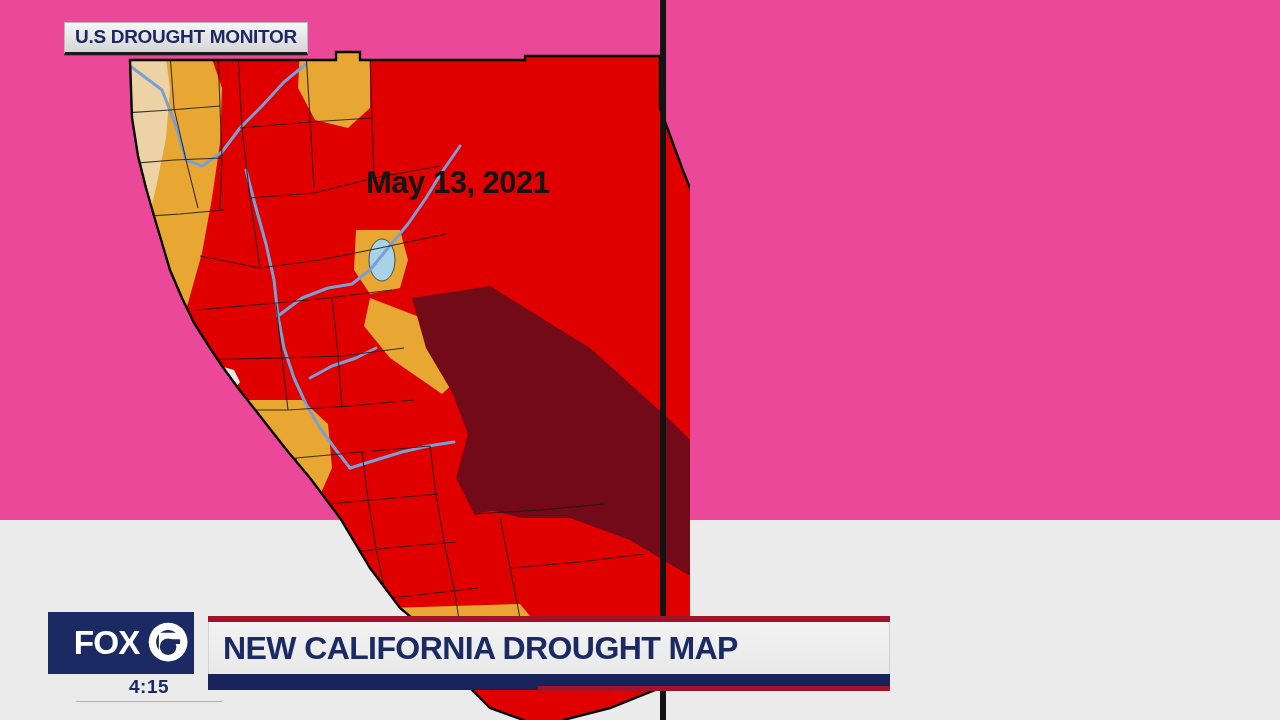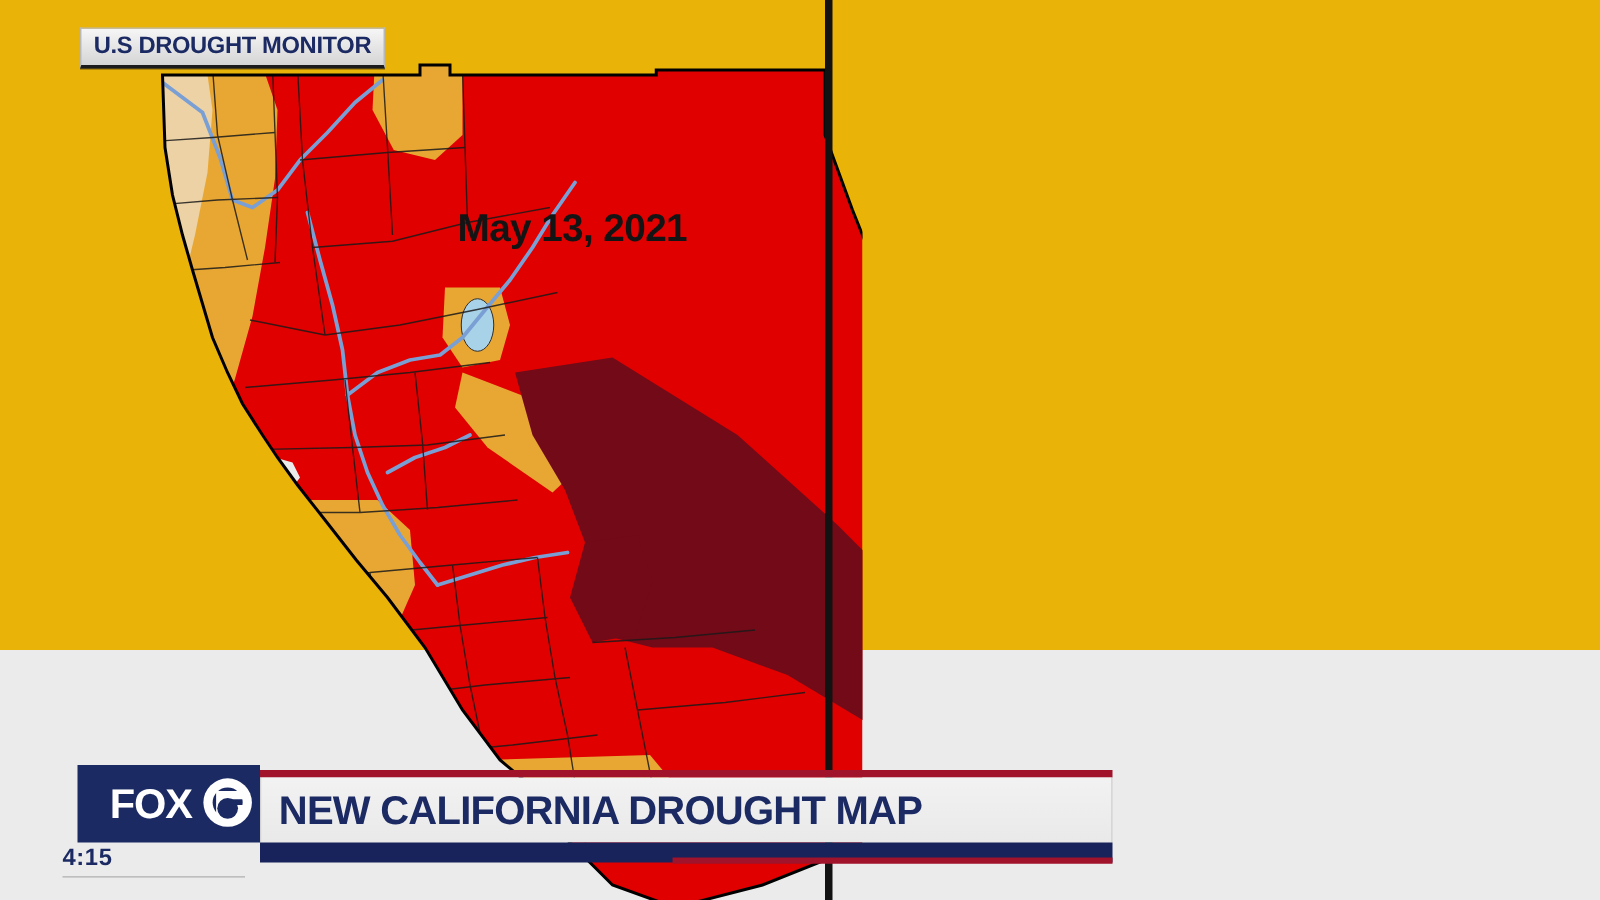--- a/index.html
+++ b/index.html
@@ -6,21 +6,21 @@
   * { box-sizing: border-box; margin: 0; padding: 0; }
   html, body {
     width: 1280px; height: 720px;
     overflow: hidden;
     background: #ebebeb;
     font-family: "Liberation Sans", sans-serif;
   }
   #stage {
     position: relative;
     width: 1280px; height: 520px;
-    background: #eab308;
+    background: #ec4899;
   }
 
   
   #title-plate {
     position: absolute;
     left: 64px; top: 22px;
     padding: 3px 10px 4px 10px;
     background: linear-gradient(180deg,#f6f6f6 0%, #e4e4e4 55%, #d5d5d5 100%);
     border: 1px solid #b9b9b9;
     border-bottom: 3px solid #1b1b1b;
@@ -60,31 +60,32 @@
   #panel-left  { left: 0px;   width: 660px; }
   #panel-right { left: 666px; width: 614px; }
   .map-svg { position: absolute; display: block; }
   #map-left-svg  { left: 70px;  top: 48px;  width: 620px; height: 680px; }
 
   
   #lowerthird { position: absolute; left: 0; top: 600px; width: 1280px; height: 120px; }
 
   #fox-logo-box {
     position: absolute;
-    left: 62px; top: 12px;
+    left: 48px; top: 12px;
     width: 146px; height: 62px;
     background: #1b2a63;
     display: flex; align-items: center; justify-content: center; padding-left: 24px;
   }
   #fox-logo-svg { display: block; }
 
   #clock-wrap {
     position: absolute;
-    left: 50px; top: 76px;
+    left: 76px; top: 76px;
     width: 146px; height: 30px;
+    text-align: center;
   }
   #clock-text {
     font-size: 19px; font-weight: bold; color: #1b2a63;
     letter-spacing: 0.5px; line-height: 22px;
     font-family: "Liberation Sans", sans-serif;
   }
   #clock-rule { width: 146px; height: 1px; background: #b0b0b0; margin-top: 3px; }
 
   #banner { position: absolute; left: 208px; top: 16px; width: 682px; height: 76px; }
   #banner-top-stripe    { position:absolute; left:0; top:0;  width:682px; height:6px;  background:#a0132a; }

